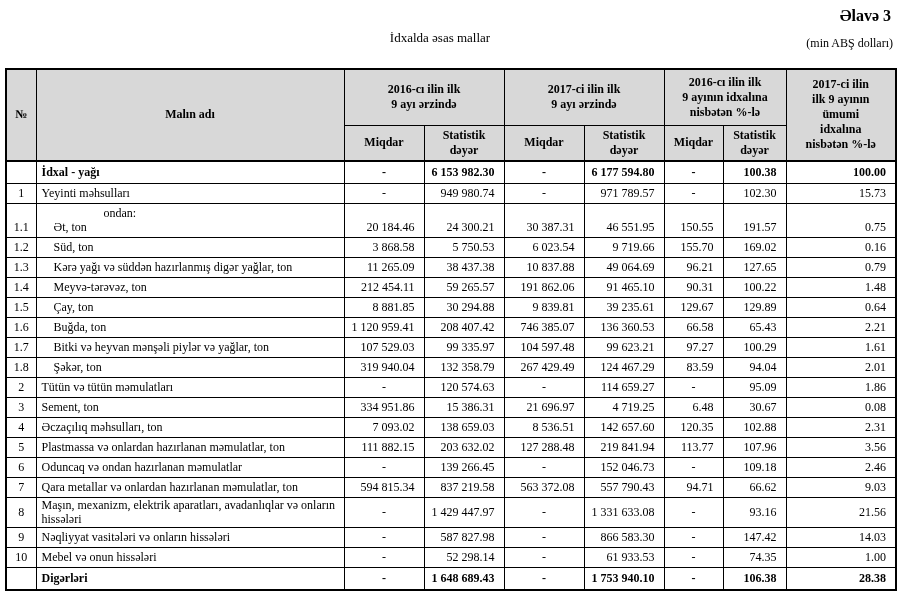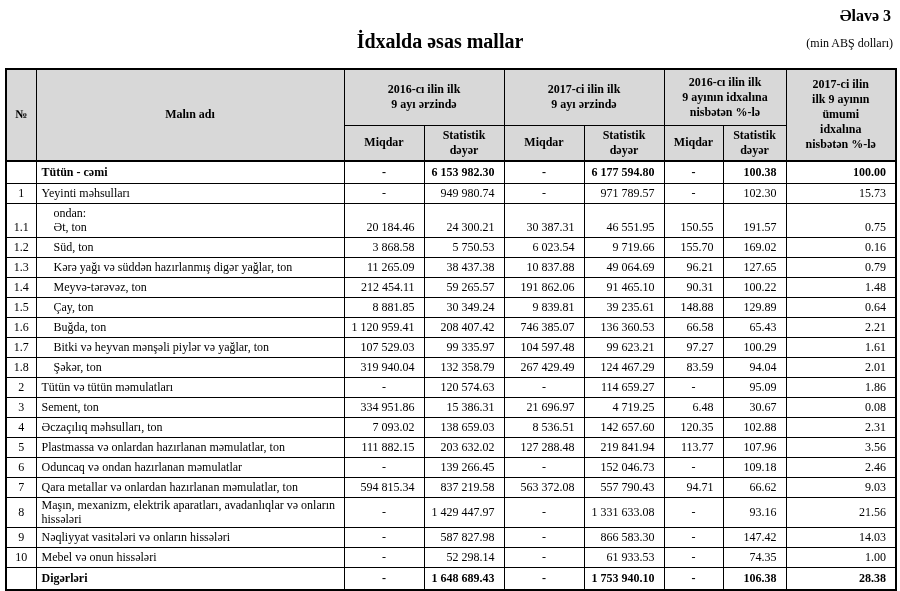--- a/index.html
+++ b/index.html
@@ -11,21 +11,21 @@
     color: #000;
   }
   .page { position: relative; width: 900px; height: 591px; }
 
   .appendix {
     position: absolute; top: 7px; right: 9px;
     font-weight: bold; font-size: 16px;
   }
   .title {
     position: absolute; top: 30px; left: 0; width: 880px;
-    text-align: center; font-weight: bold; font-size: 20px;
+    text-align: center; font-weight: normal; font-size: 13px;
   }
   .unit-note {
     position: absolute; top: 36px; right: 7px;
     font-size: 12px;
   }
 
   table.main {
     position: absolute; top: 68px; left: 5px;
     width: 890px;
     border-collapse: collapse;
@@ -52,21 +52,21 @@
   tbody tr:first-child td { border-top: 2px solid #000; }
 
   tbody tr { height: 20px; }
   tbody tr.total { height: 23px; }
   tbody tr.total td { font-weight: bold; }
   tbody tr.two-line td { vertical-align: bottom; padding-bottom: 2px; }
 
   td.no   { text-align: center; }
   td.name { text-align: left; padding-left: 5px; line-height: 1.2; }
   tr.sub td.name { padding-left: 17px; }
-  td.name .pre-label { padding-top: 2px; font-family: Liberation Serif, serif; }
+  td.name .pre-label { margin-left: 50px; padding-top: 2px; font-family: Liberation Serif, serif; }
   td.val  { text-align: right; padding-right: 9px; white-space: nowrap; }
   td.val.dash { text-align: center; padding-right: 0; }
 </style>
 </head>
 <body>
 
 <div class="page">
 
   <div class="appendix">Əlavə 3</div>
   <div class="title">İdxalda əsas mallar</div>
@@ -109,21 +109,21 @@
         <th>Statistik
 dəyər</th>
         <th>Miqdar</th>
         <th>Statistik
 dəyər</th>
       </tr>
     </thead>
     <tbody id="table-body">
         <tr class="total">
           <td class="no"></td>
-          <td class="name">Tütün - cəmi</td>
+          <td class="name">İdxal - yağı</td>
           <td class="val dash">-</td>
           <td class="val">6 153 982.30</td>
           <td class="val dash">-</td>
           <td class="val">6 177 594.80</td>
           <td class="val dash">-</td>
           <td class="val">100.38</td>
           <td class="val">100.00</td>
         </tr>
         <tr class="main">
           <td class="no">1</td>
@@ -180,24 +180,24 @@
           <td class="val">191 862.06</td>
           <td class="val">91 465.10</td>
           <td class="val">90.31</td>
           <td class="val">100.22</td>
           <td class="val">1.48</td>
         </tr>
         <tr class="sub">
           <td class="no">1.5</td>
           <td class="name">Çay, ton</td>
           <td class="val">8 881.85</td>
-          <td class="val">30 349.24</td>
+          <td class="val">30 294.88</td>
           <td class="val">9 839.81</td>
           <td class="val">39 235.61</td>
-          <td class="val">148.88</td>
+          <td class="val">129.67</td>
           <td class="val">129.89</td>
           <td class="val">0.64</td>
         </tr>
         <tr class="sub">
           <td class="no">1.6</td>
           <td class="name">Buğda, ton</td>
           <td class="val">1 120 959.41</td>
           <td class="val">208 407.42</td>
           <td class="val">746 385.07</td>
           <td class="val">136 360.53</td>

